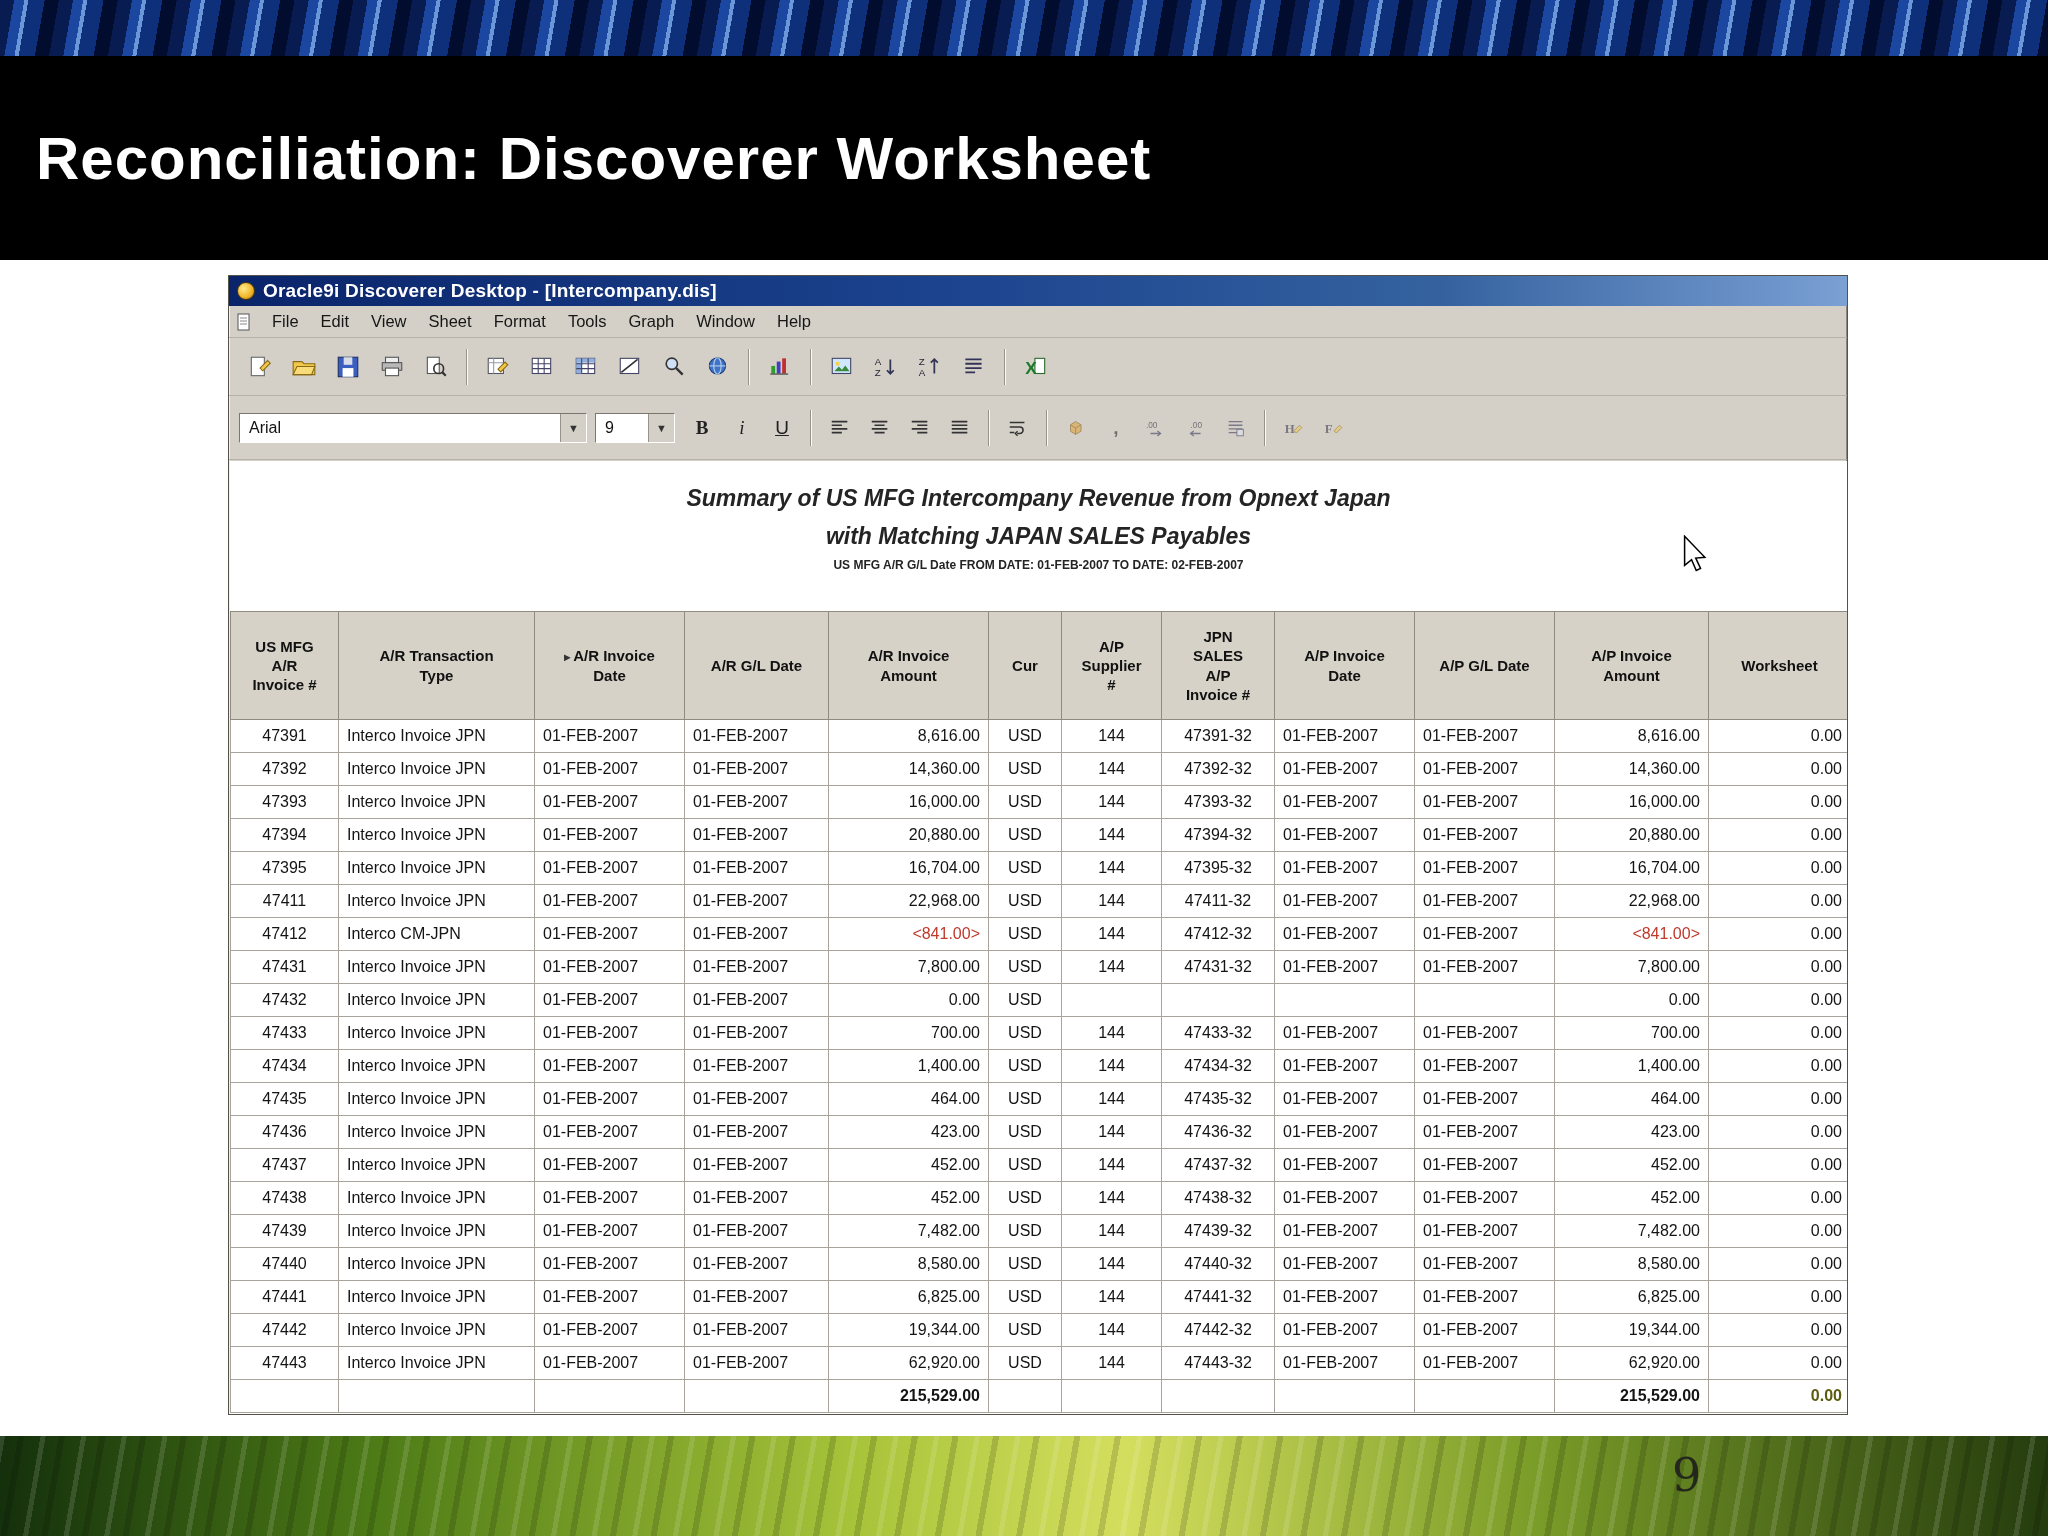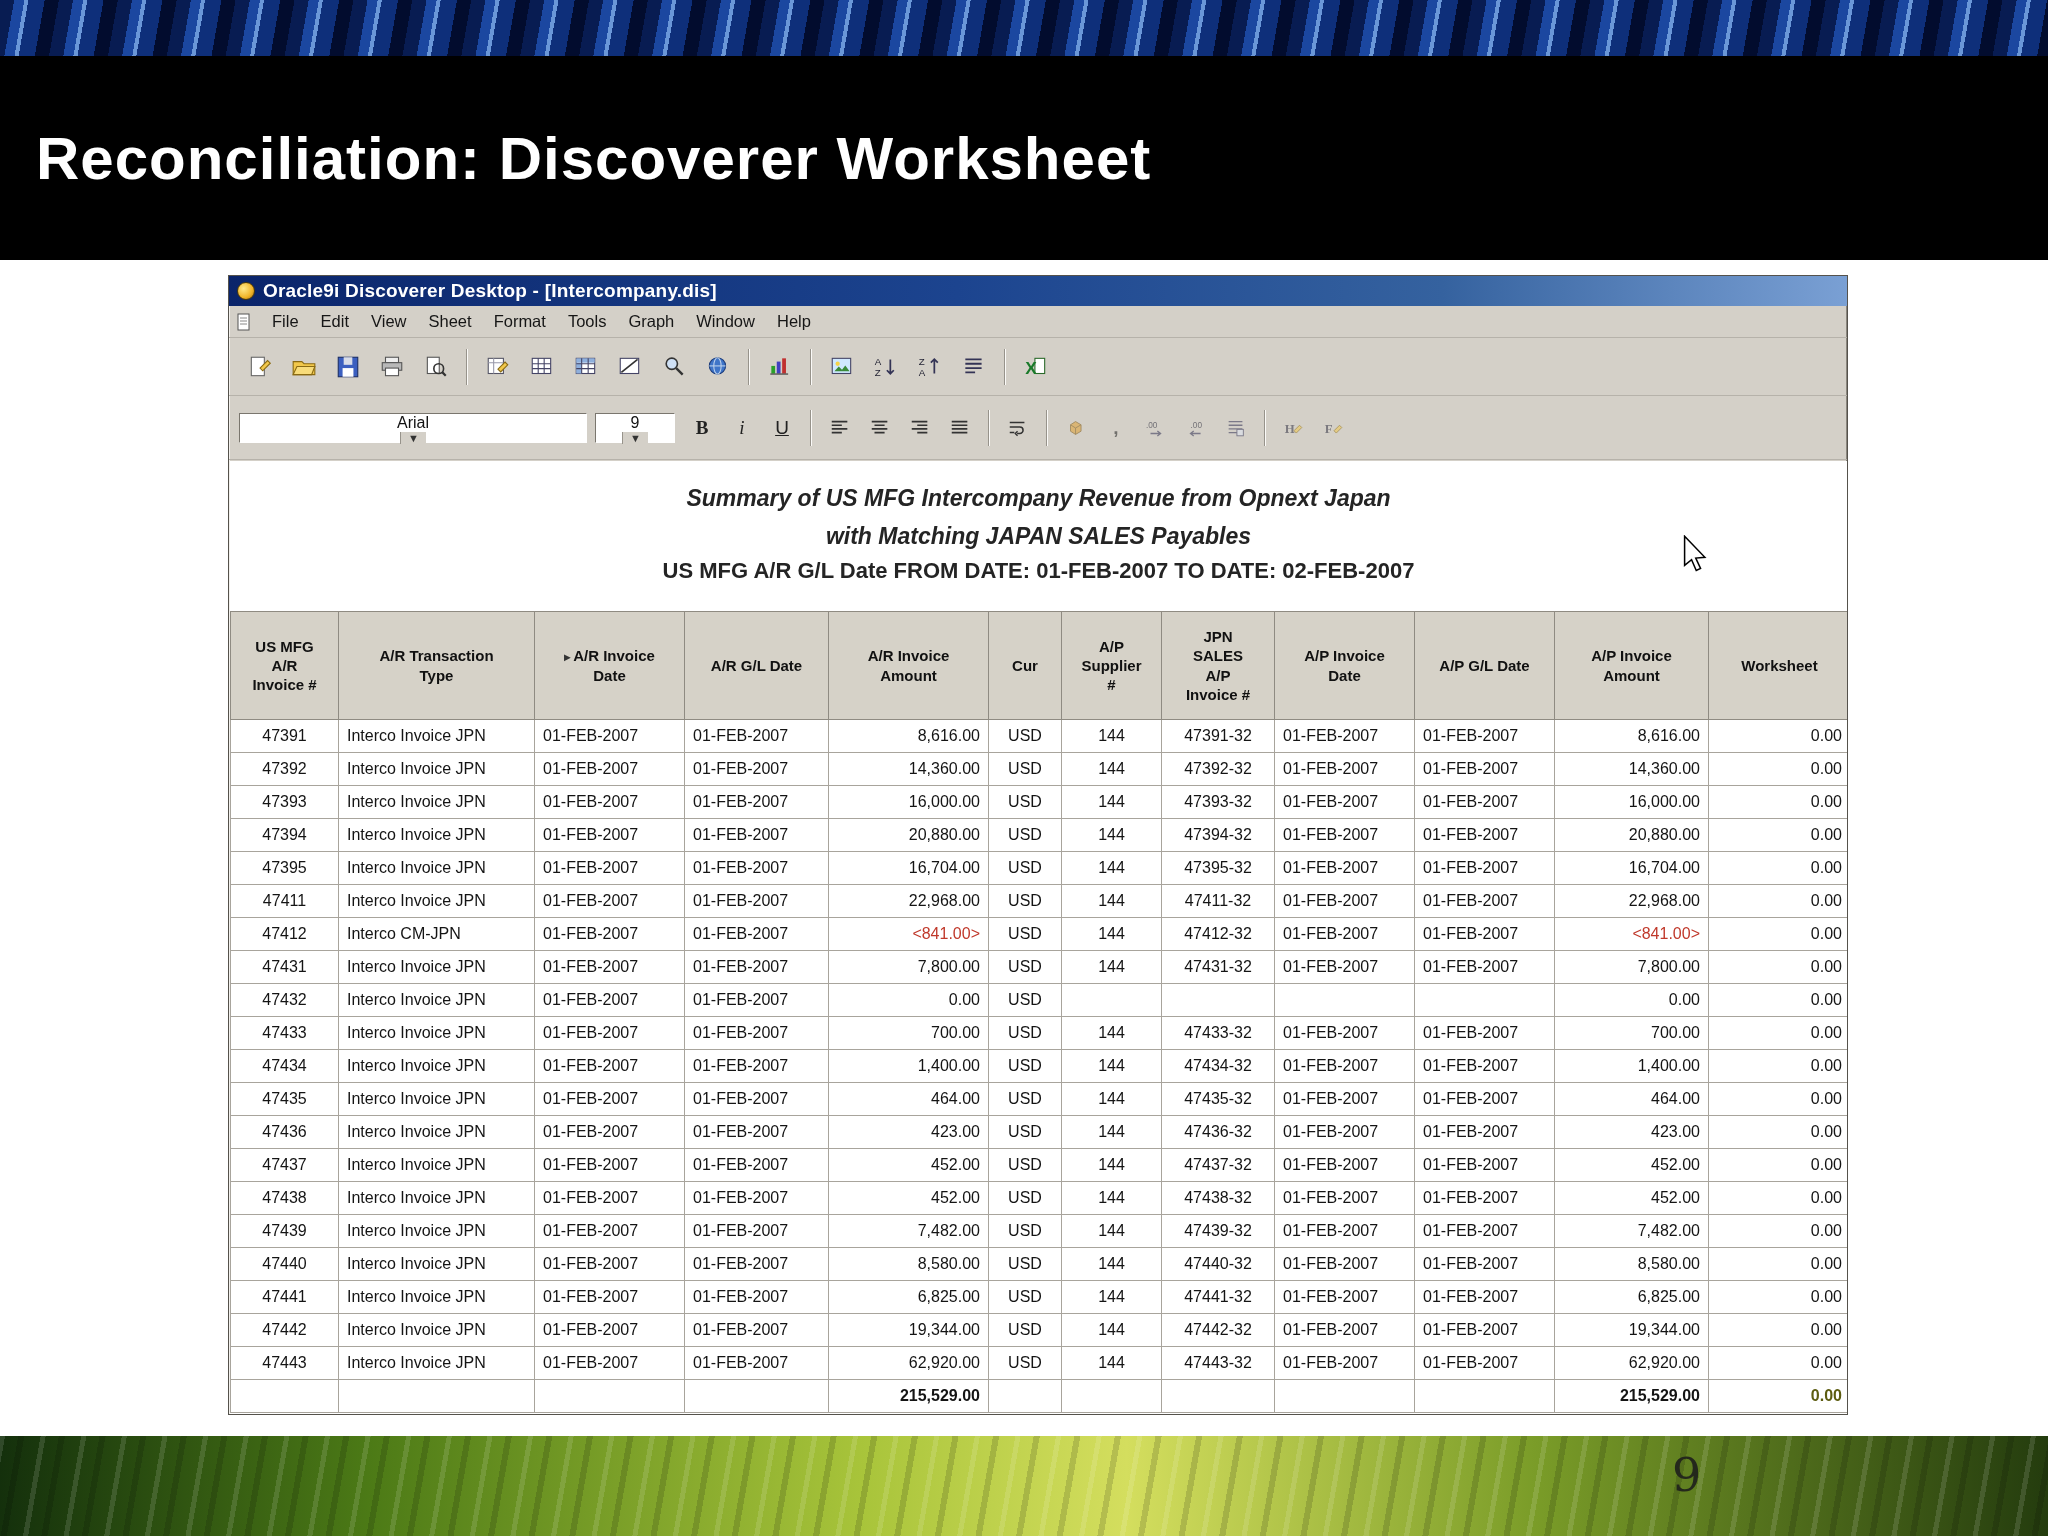--- a/index.html
+++ b/index.html
@@ -81,39 +81,39 @@
   .fmt-btn svg { width:24px; height:22px; }
   .txt-ic { font-size:19px; line-height:1; }
   .ic-bold .txt-ic { font-weight:bold; font-family:"Liberation Serif",serif; }
   .ic-italic .txt-ic { font-style:italic; font-family:"Liberation Serif",serif; }
   .ic-underline .txt-ic { text-decoration:underline; }
   .ic-thousands-separator .txt-ic { font-weight:bold; }
   .dim { opacity:0.55; }
 
   .combo {
     display:flex; height:30px; background:#fff; align-items:center;
-    border:1px solid; border-color:#7a766e #fff #fff #7a766e;flex-direction:column;
+    border:1px solid; border-color:#7a766e #fff #fff #7a766e;
   }
   .combo .val { padding:0 9px; font-size:16px; flex:1; color:#111; }
   .combo .dd {
     width:26px; height:28px; background:#d4d0c8; border-left:1px solid #97938b;
     display:flex; align-items:center; justify-content:center; font-size:11px; color:#333;
   }
   .font-combo { width:348px; }
   .size-combo { width:80px; }
 
   
   .sheet {
     position:absolute; left:1px; top:185px; width:1617px; height:953px;
     background:#fff; overflow:hidden; color:#1c1c1c;
   }
   .ws-title { padding-top:24px; height:126px; text-align:center; color:#242424; }
   .ws-title .l1, .ws-title .l2 { font-size:23px; font-weight:bold;font-style:italic; }
   .ws-title .l2 { margin-top:11px; }
-  .ws-title .l3 { font-size:22px; font-weight:bold; margin-top:8px; }
+  .ws-title .l3 { font-size:12px; font-weight:bold; margin-top:8px; }
 
   table { border-collapse:collapse; table-layout:fixed; width:1616px; margin-top:24px; }
   th {
     background:#d6d2c8; font-weight:bold; font-size:15px; color:#111;
     border:1px solid #8f8b82; text-align:center; vertical-align:middle;
     padding:4px 2px; line-height:1.28; height:108px;
   }
   th .lbl { white-space:pre-line; }
   .sort-ic { font-size:12px; margin-right:3px; color:#333; }
   td {

